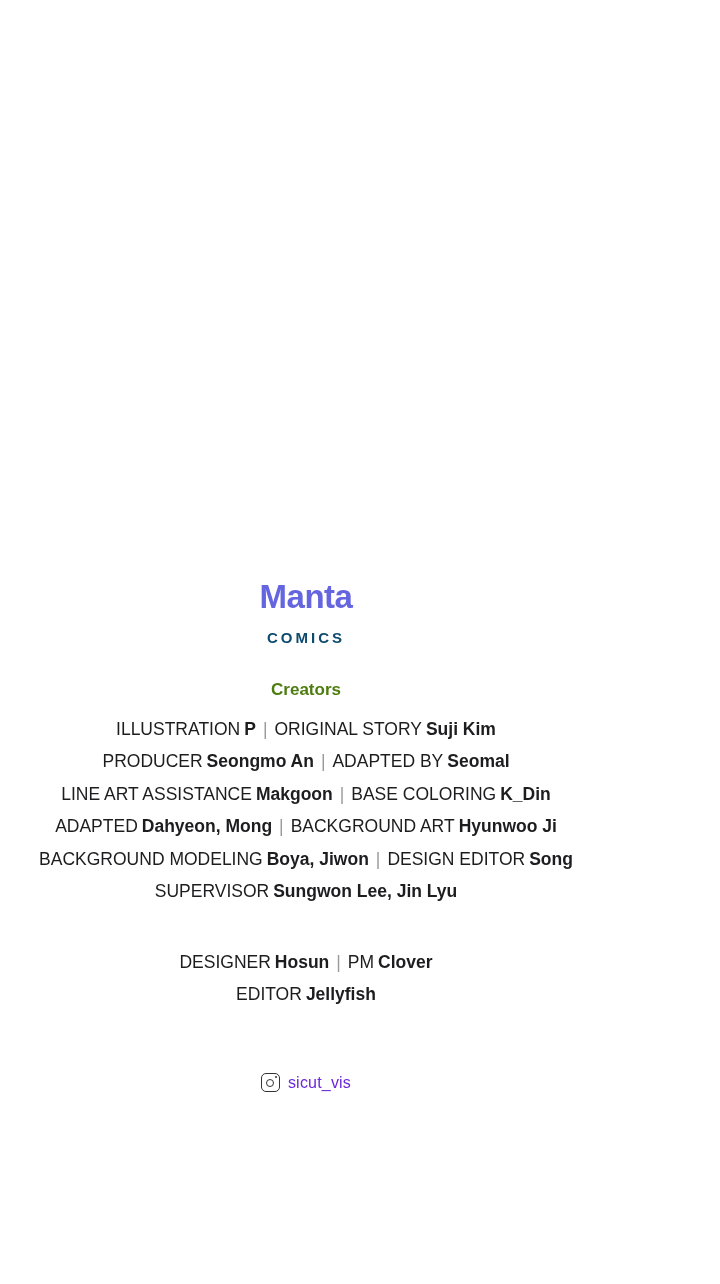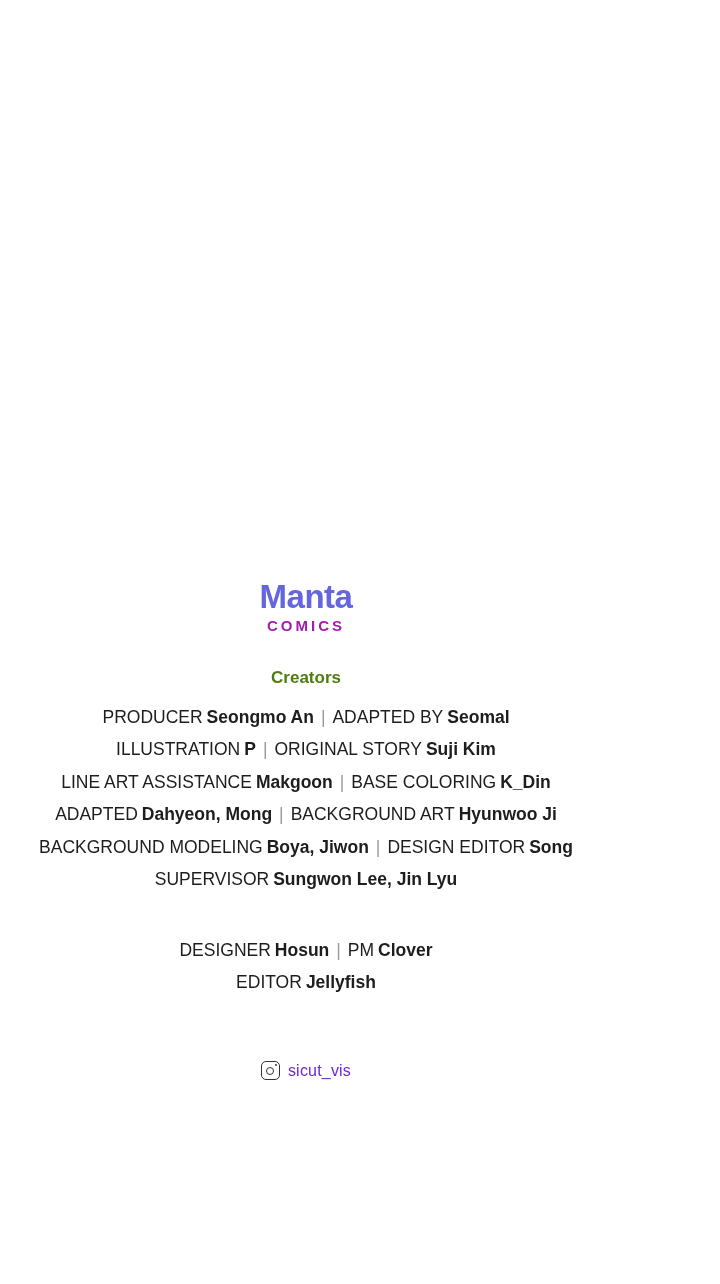--- a/index.html
+++ b/index.html
@@ -34,23 +34,23 @@
   .brand-name {
     font-size: 33px;
     font-weight: 700;
     color: #6565e0;
     letter-spacing: -0.5px;
     line-height: 1.05;
   }
   .brand-sub {
     font-size: 15px;
     font-weight: 700;
-    color: #a21caf;
+    color: #0c4a6e;
     letter-spacing: 3px;
-    margin-top: 2px;
+    margin-top: 14px;
   }
   .section-title {
     font-size: 17px;
     font-weight: 700;
     color: #4d7c0f;
     text-align: center;
     margin-bottom: 13px;
   }
   .credit-line {
     font-size: 17.5px;
@@ -131,25 +131,25 @@
   <div class="brand">
     <div class="brand-name">Manta</div>
     <div class="brand-sub">COMICS</div>
   </div>
 
   <div class="block-creators">
     <div class="section-title">Creators</div>
     <div>
 
       <div class="credit-line">
-        <span class="role">PRODUCER</span><span class="name">Seongmo An</span><span class="sep">|</span><span class="role">ADAPTED BY</span><span class="name">Seomal</span>
+        <span class="role">ILLUSTRATION</span><span class="name">P</span><span class="sep">|</span><span class="role">ORIGINAL STORY</span><span class="name">Suji Kim</span>
       </div>
 
       <div class="credit-line">
-        <span class="role">ILLUSTRATION</span><span class="name">P</span><span class="sep">|</span><span class="role">ORIGINAL STORY</span><span class="name">Suji Kim</span>
+        <span class="role">PRODUCER</span><span class="name">Seongmo An</span><span class="sep">|</span><span class="role">ADAPTED BY</span><span class="name">Seomal</span>
       </div>
 
       <div class="credit-line">
         <span class="role">LINE ART ASSISTANCE</span><span class="name">Makgoon</span><span class="sep">|</span><span class="role">BASE COLORING</span><span class="name">K_Din</span>
       </div>
 
       <div class="credit-line">
         <span class="role">ADAPTED</span><span class="name">Dahyeon, Mong</span><span class="sep">|</span><span class="role">BACKGROUND ART</span><span class="name">Hyunwoo Ji</span>
       </div>
 

